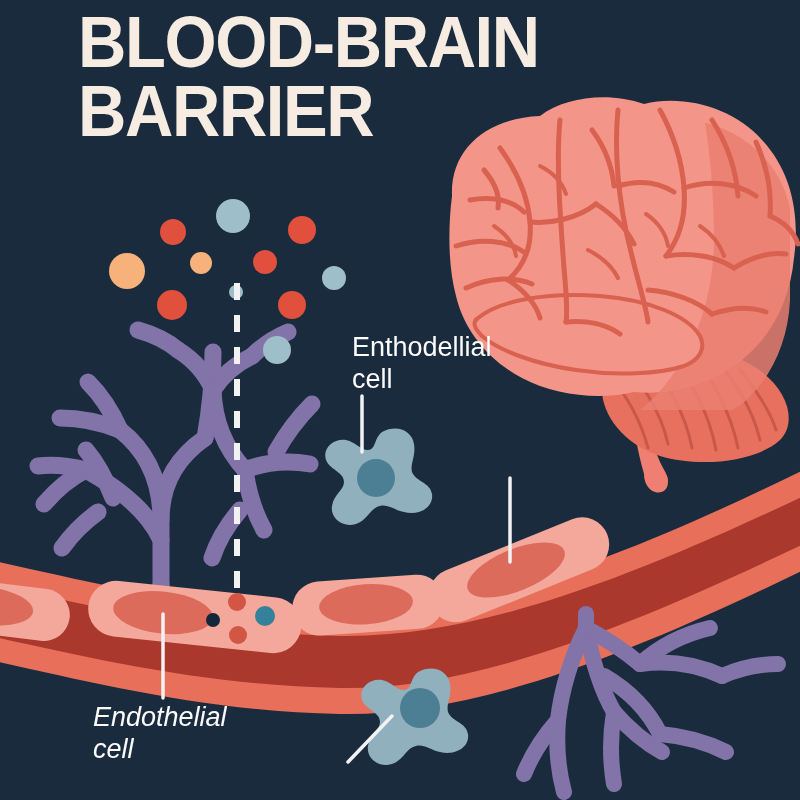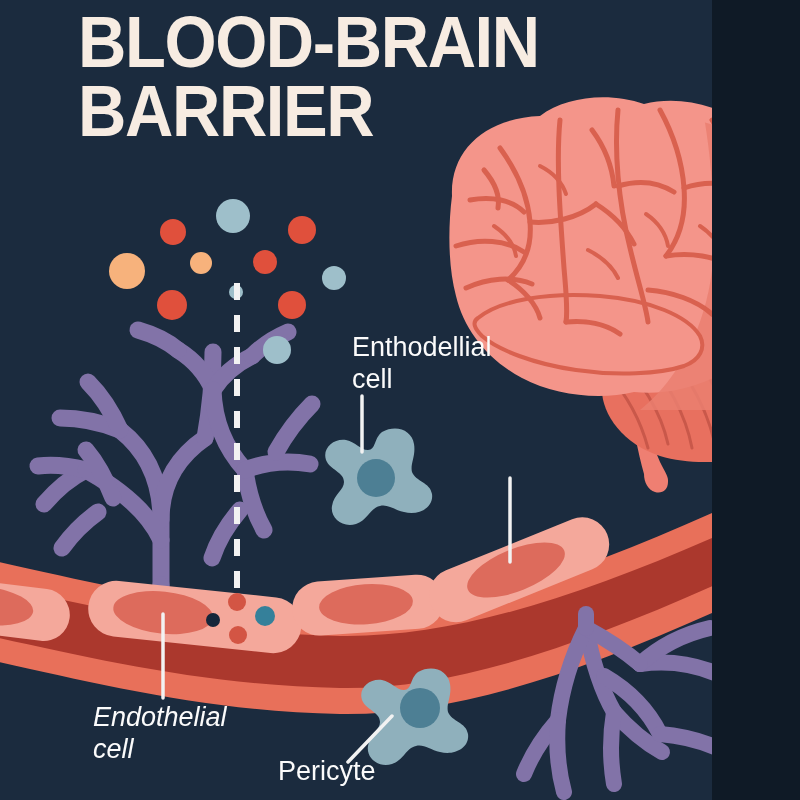--- a/index.html
+++ b/index.html
@@ -2,21 +2,21 @@
 <html><head>
 <meta charset="utf-8">
 <style>
   html, body {
     margin: 0;
     padding: 0;
     background: #0f1a26;
   }
   #poster {
     position: relative;
-    width: 712px;
+    width: 800px;
     height: 800px;
     overflow: hidden;
     background: #4d7c0f;
     font-family: "Liberation Sans", sans-serif;
     user-select: none;
   }
   #scene {
     position: absolute;
     inset: 0;
     width: 800px;
@@ -256,15 +256,14 @@
     </g>
   </svg>
 
   <div class="ttl">BLOOD-BRAIN
 BARRIER</div>
 
   <div class="lbl lbl-endo-top">Enthodellial
 cell</div>
   <div class="lbl lbl-endo-bot">Endothelial
 cell</div>
-  <div class="lbl lbl-peri">Pericyte</div>
 
 </div>
 
 </body></html>

